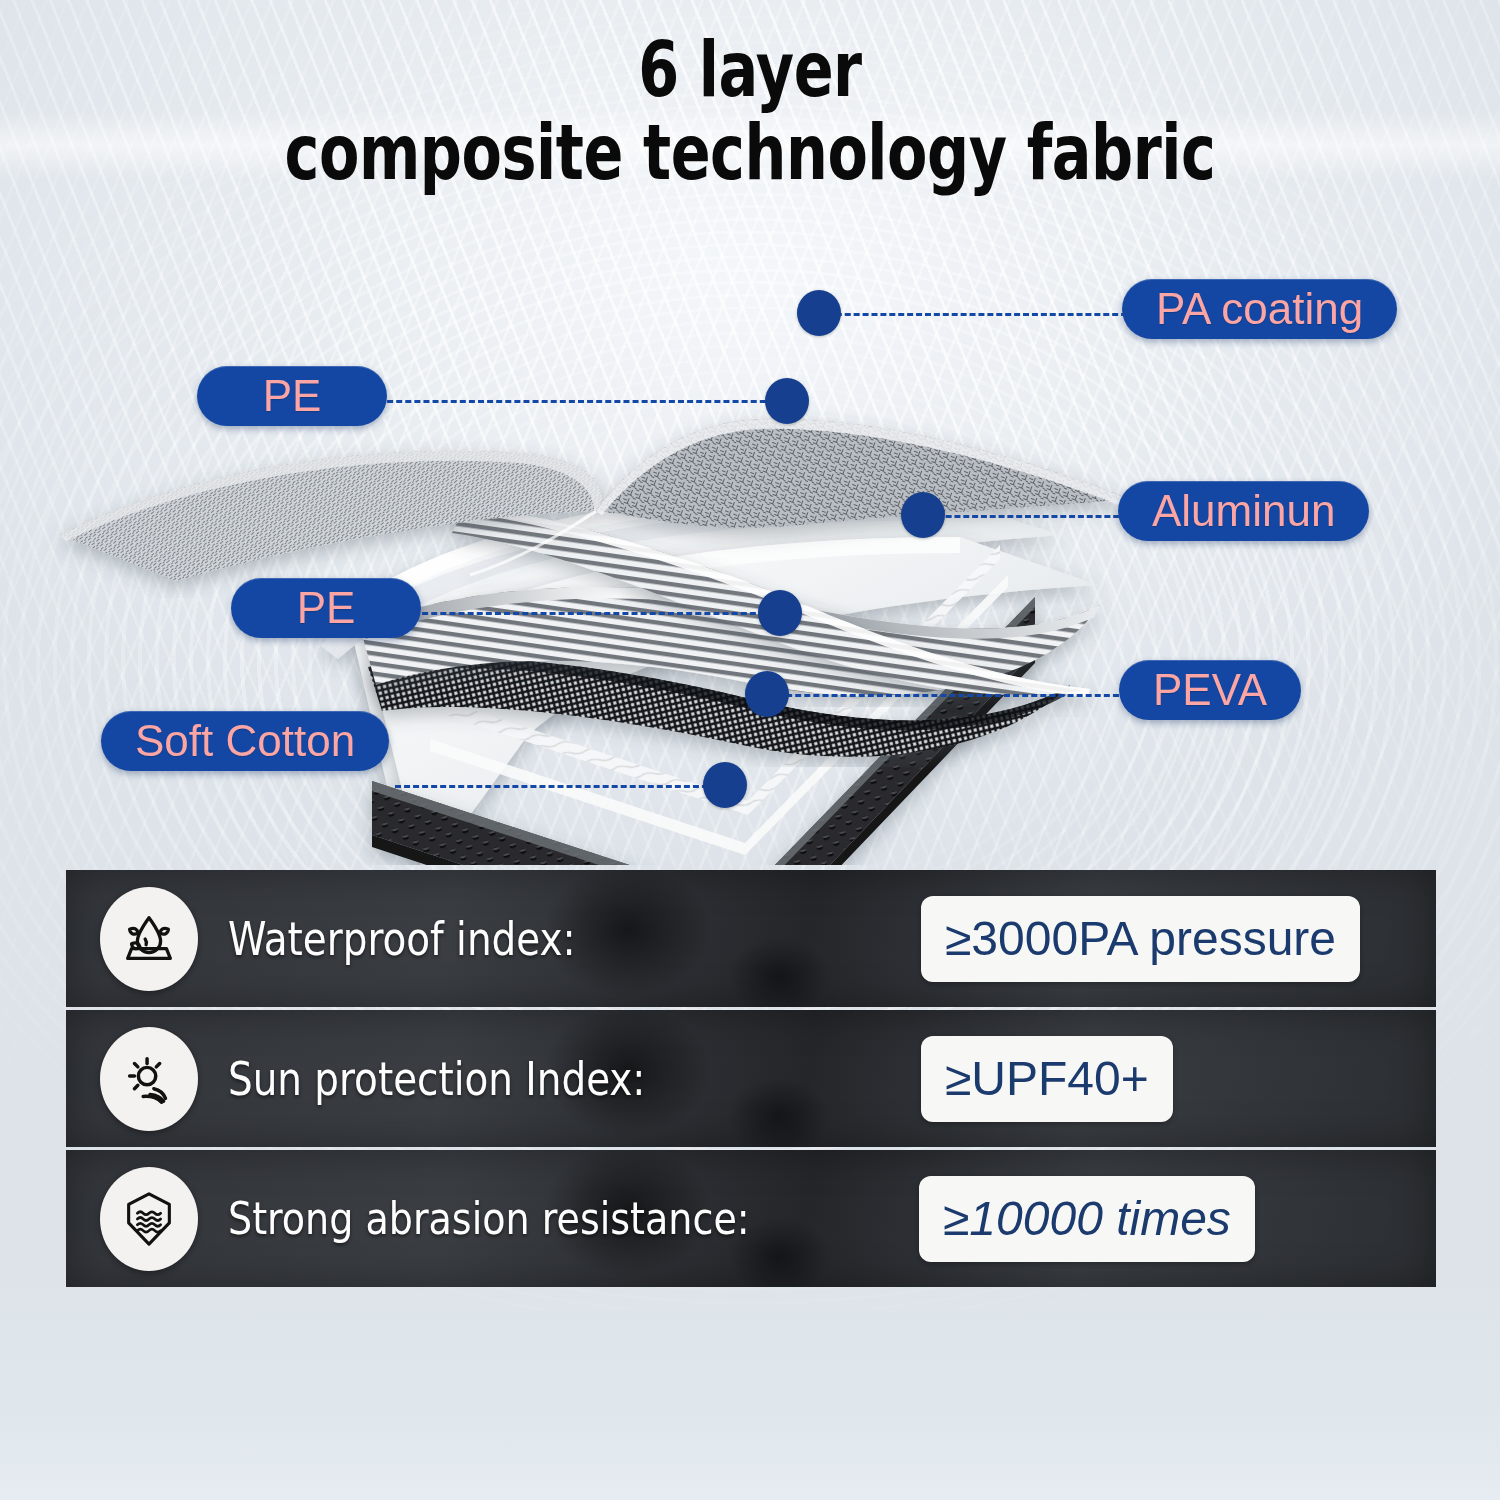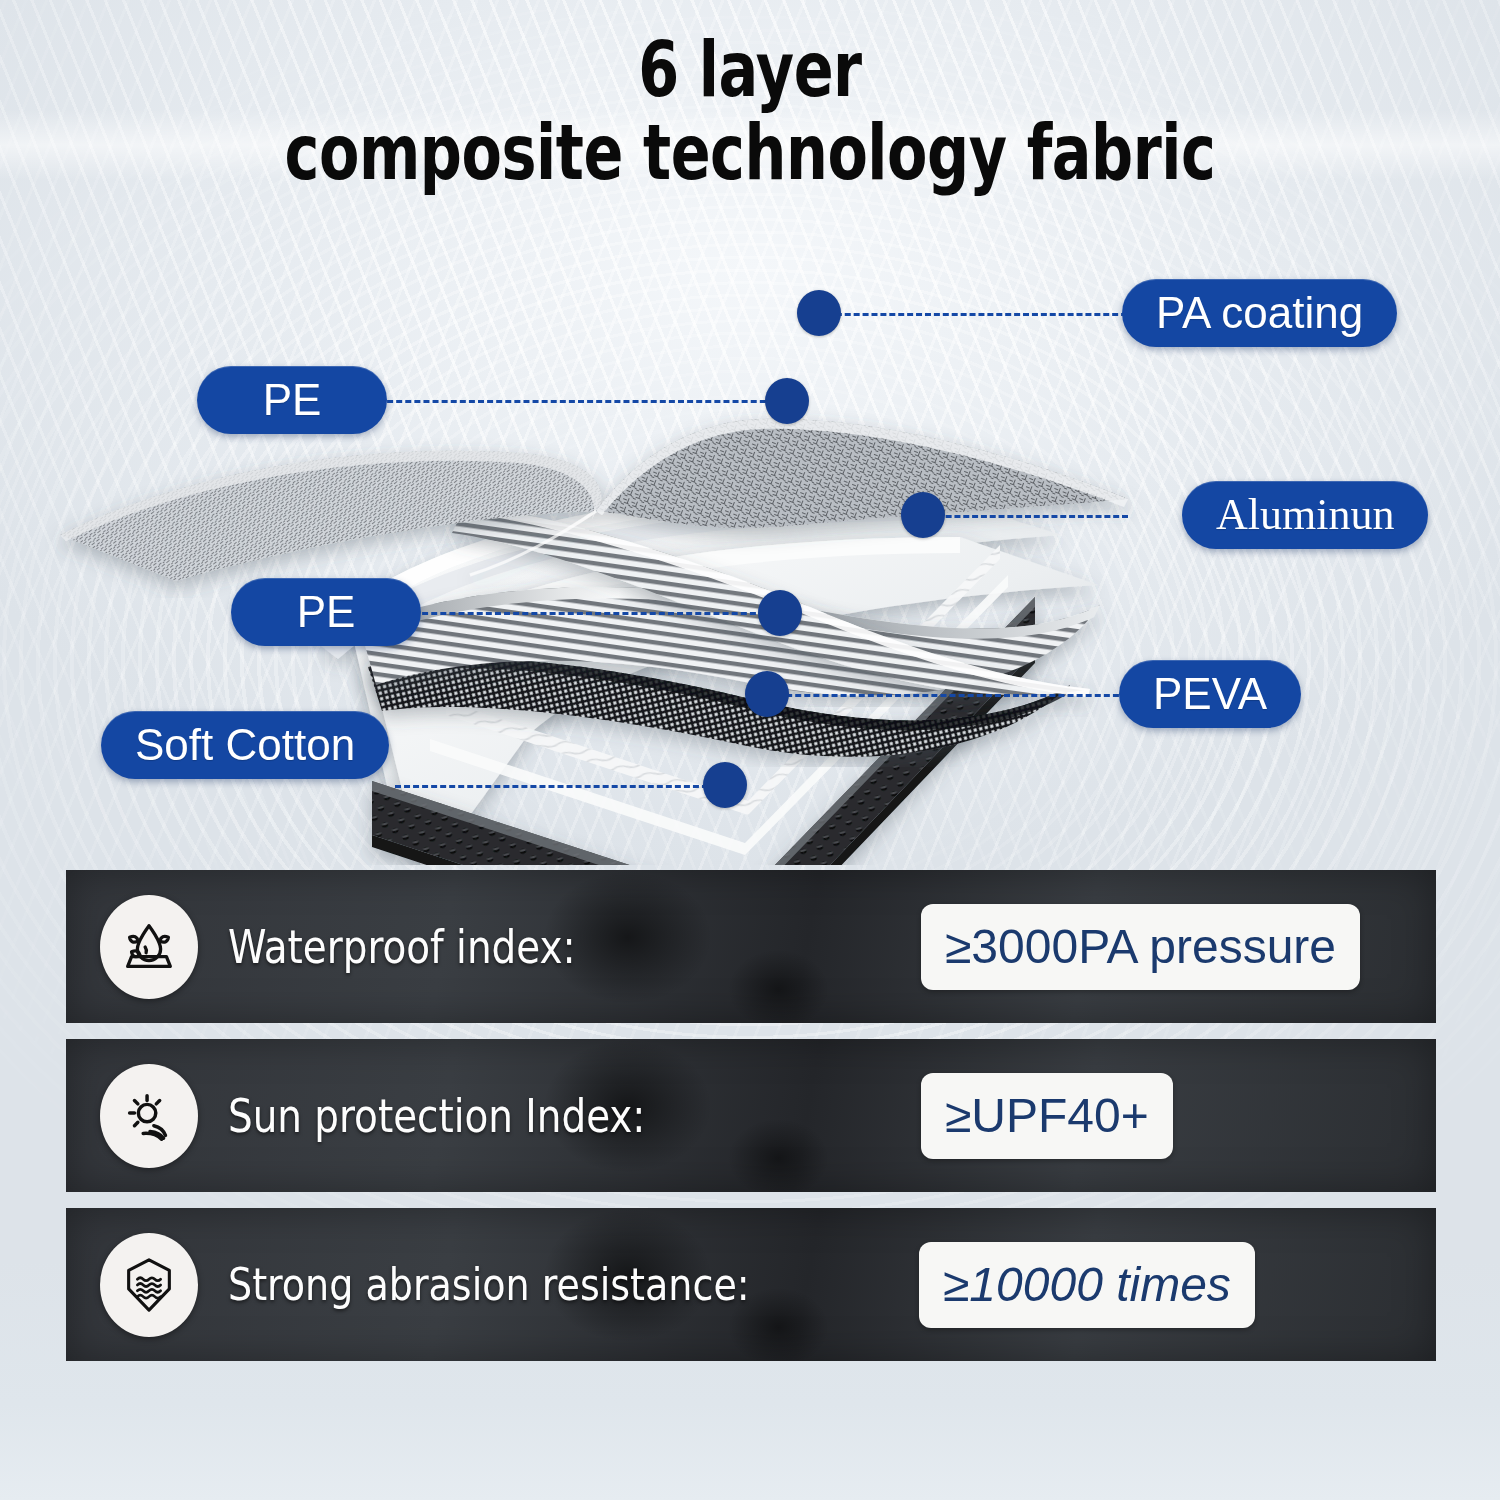--- a/index.html
+++ b/index.html
@@ -50,28 +50,28 @@
   
   #illus{position:absolute;left:0;top:215px;width:1500px;height:650px;z-index:10;}
 
   
   .conn{position:absolute;height:0;border-top:3px dashed #1448a6;z-index:22;}
   .dot{position:absolute;width:44px;height:46px;border-radius:50%;
        background:#163f90;z-index:23;box-shadow:0 1px 3px rgba(0,0,0,.25);}
 
   
   .pill{position:absolute;z-index:25;display:flex;align-items:center;justify-content:center;
-    background:#1447a3;color:#ffffff;border-radius:999px;
-    font-size:44px;line-height:1;padding:0 34px;height:68px;
+    background:#1447a3;color:#fca5a5;border-radius:999px;
+    font-size:44px;line-height:1;padding:0 34px;height:60px;
     box-shadow:0 3px 7px rgba(20,45,95,.35), inset 0 1px 0 rgba(255,255,255,.18);
     text-shadow:0 1px 1px rgba(0,0,0,.18);white-space:nowrap;}
 
   
   #specs{position:absolute;left:66px;top:870px;width:1370px;z-index:40;}
-  .spec-row{position:relative;height:153px;margin-bottom:16px;overflow:hidden;
+  .spec-row{position:relative;height:137px;margin-bottom:3px;overflow:hidden;
     background-color:#2d3033;
     background-image:
       radial-gradient(ellipse 120px 95px at 41% 44%, rgba(0,0,0,.55), rgba(0,0,0,0) 70%),
       radial-gradient(ellipse 70px 55px at 52% 78%, rgba(0,0,0,.45), rgba(0,0,0,0) 72%),
       linear-gradient(100deg, #32353a 0%, #3a3e43 28%, #24262a 54%, #393d42 74%, #2b2e32 100%),
       repeating-linear-gradient(48deg, rgba(255,255,255,.055) 0px, rgba(255,255,255,.055) 1px, rgba(0,0,0,.07) 1px, rgba(0,0,0,.07) 3px);
     box-shadow:inset 0 0 40px rgba(0,0,0,.35);
     display:flex;align-items:center;}
   .spec-ico{flex:0 0 auto;margin-left:34px;width:98px;height:104px;border-radius:50%;
     background:#f4f2f0;display:flex;align-items:center;justify-content:center;
@@ -226,21 +226,21 @@
   <div class="conn" style="left:818px;top:313px;width:318px;"></div>
   <div class="dot" style="left:797px;top:290px;"></div>
   <div class="pill" style="left:1122px;top:279px;">PA coating</div>
 
   <div class="conn" style="left:378px;top:400px;width:406px;"></div>
   <div class="dot" style="left:765px;top:378px;"></div>
   <div class="pill" style="left:197px;top:366px;width:190px;padding:0;">PE</div>
 
   <div class="conn" style="left:928px;top:515px;width:200px;"></div>
   <div class="dot" style="left:901px;top:492px;"></div>
-  <div class="pill" style="left:1182px;top:481px;font-family:Liberation Serif, serif;">Aluminun</div>
+  <div class="pill" style="left:1118px;top:481px;">Aluminun</div>
 
   <div class="conn" style="left:413px;top:612px;width:352px;"></div>
   <div class="dot" style="left:758px;top:590px;"></div>
   <div class="pill" style="left:231px;top:578px;width:190px;padding:0;">PE</div>
 
   <div class="conn" style="left:768px;top:694px;width:360px;"></div>
   <div class="dot" style="left:745px;top:671px;"></div>
   <div class="pill" style="left:1119px;top:660px;">PEVA</div>
 
   <div class="conn" style="left:395px;top:785px;width:322px;"></div>

